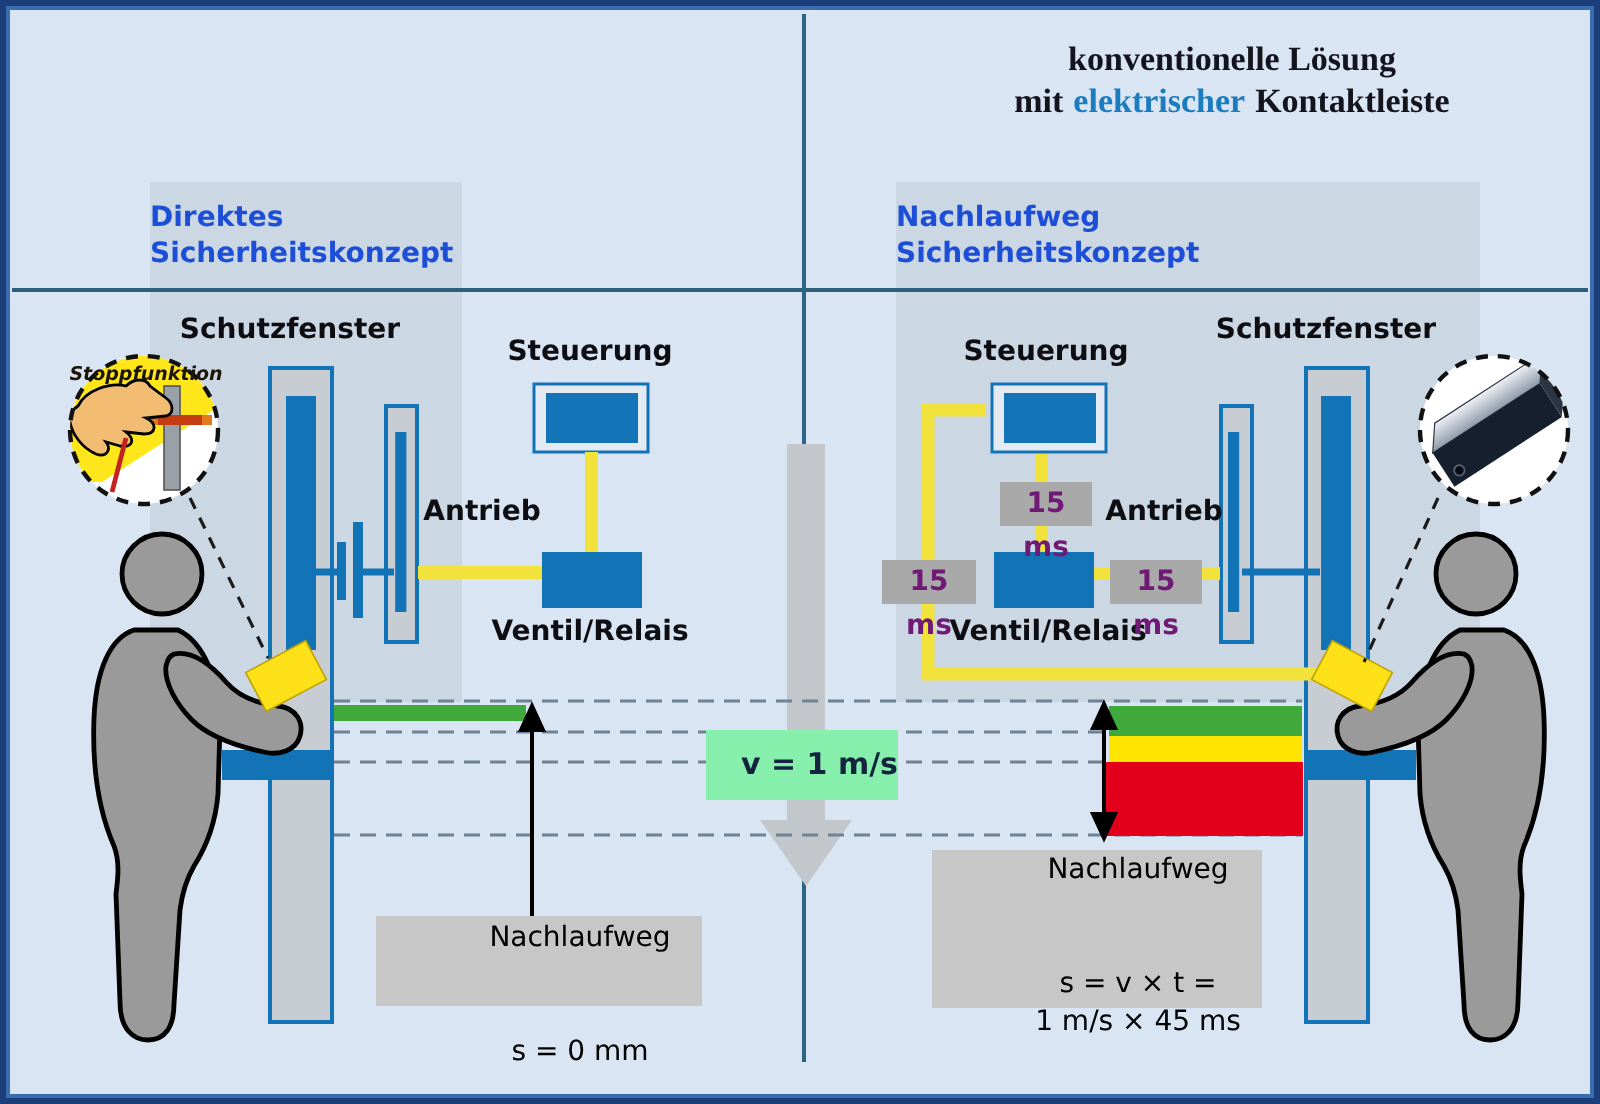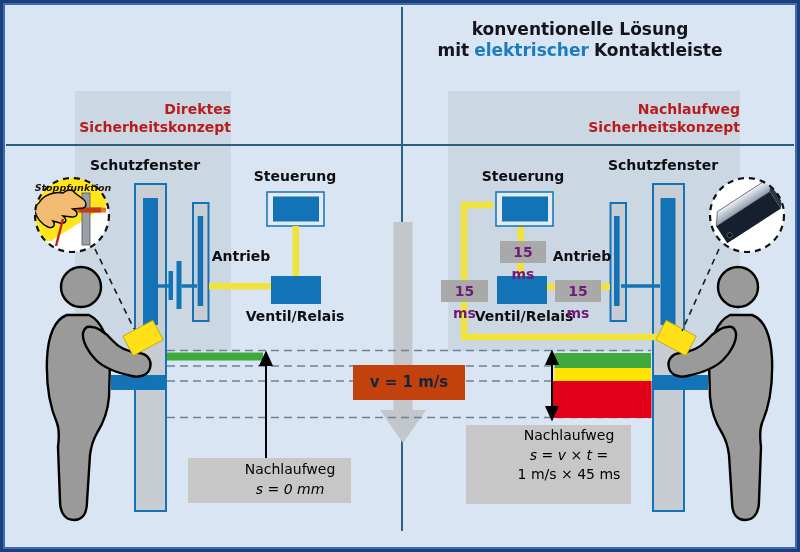--- a/index.html
+++ b/index.html
@@ -11,28 +11,28 @@
   }
   .band{position:absolute;top:88px;height:260px;background:#ccd7e4;z-index:1;}
   .band-left{left:72px;width:156px;}
   .band-right{left:445px;width:292px;}
   .hdiv{position:absolute;left:3px;right:3px;top:141px;height:2px;background:#2c5f7c;z-index:2;}
   .vdiv{position:absolute;left:398px;top:4px;height:524px;width:2px;background:#2c6484;z-index:2;}
   svg.canvas{position:absolute;left:0;top:0;z-index:3;}
   .txt{position:absolute;z-index:4;}
   .title{width:370px;text-align:center;font-weight:bold;font-size:17px;line-height:21px;color:#14141e;}
   .t-em{color:#1b7cc0;margin:0 5px;}
-  .concept{width:100%;text-align:right;font-weight:bold;font-size:14px;line-height:18px;color:#b91c1c;padding-top:9px;}
+  .concept{width:100%;text-align:left;font-weight:bold;font-size:14px;line-height:18px;color:#1d4ed8;padding-top:9px;}
   .lbl{transform:translateX(-50%);white-space:nowrap;font-weight:bold;font-size:14px;color:#0d0d12;}
   .msbox{background:#a9a9a9;color:#701a75;font-weight:bold;font-size:14px;text-align:center;line-height:22px;}
-  .vbox{left:350px;top:362px;width:112px;height:35px;background:#c2410c;color:#14243e;
-        font-weight:bold;font-size:15px;text-align:center;line-height:35px;}
+  .vbox{left:350px;top:362px;width:96px;height:35px;background:#86efac;color:#14243e;
+        font-weight:bold;font-size:15px;text-align:right;line-height:35px;}
   .result{background:#c7c7c7;color:#000;text-align:center;font-size:14px;}
   .result div{line-height:19.5px;padding-left:41px;}
-  .it{font-style:italic;}
+  .it{margin-top:37px;}
   .stopp{transform:translateX(-50%);font-size:9.5px;font-weight:bold;font-style:italic;color:#1d1606;white-space:nowrap;}
 </style>
 </head>
 <body>
 
 <div class="stage">
 
   <div class="band band-left">
     <div class="concept">
       <div>Direktes</div>
@@ -172,21 +172,21 @@
           <polygon points="712,205 721,193 785,193 776,205" fill="url(#met)" stroke="#2a3442" stroke-width="0.6"></polygon>
           <rect x="712" y="205" width="64" height="20" fill="#161f2e"></rect>
           <polygon points="776,205 785,193 785,213 776,225" fill="#2b3545"></polygon>
           <circle cx="718.5" cy="219.5" r="2.6" fill="#060a12" stroke="#57627a" stroke-width="0.9"></circle>
         </g>
       </g>
       <circle cx="744" cy="212" r="37" fill="none" stroke="#111" stroke-width="2.2" stroke-dasharray="6 5"></circle>
     </g>
   </svg>
 
-  <div class="txt title" style="left:392px;top:16px;">
+  <div class="txt title" style="left:428px;top:16px;font-family:Liberation Serif, serif;">
     <div>konventionelle Lösung</div>
     <div><span>mit</span><span class="t-em">elektrischer</span><span>Kontaktleiste</span></div>
   </div>
 
   <div class="txt lbl" style="left:142px;top:154px;">Schutzfenster</div>
   <div class="txt lbl" style="left:660px;top:154px;">Schutzfenster</div>
   <div class="txt lbl" style="left:292px;top:165px;">Steuerung</div>
   <div class="txt lbl" style="left:520px;top:165px;">Steuerung</div>
   <div class="txt lbl" style="left:238px;top:245px;">Antrieb</div>
   <div class="txt lbl" style="left:579px;top:245px;">Antrieb</div>

